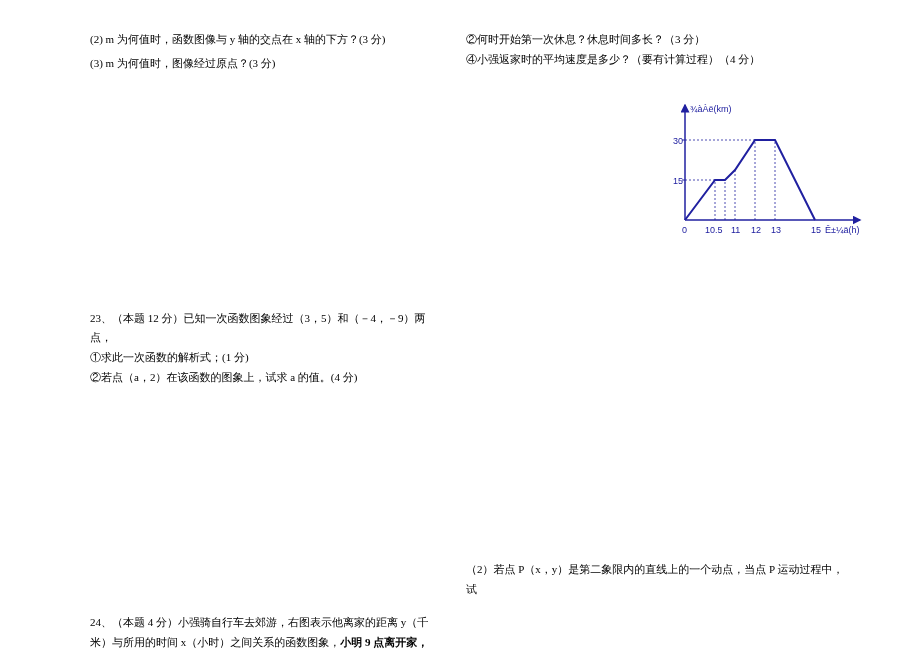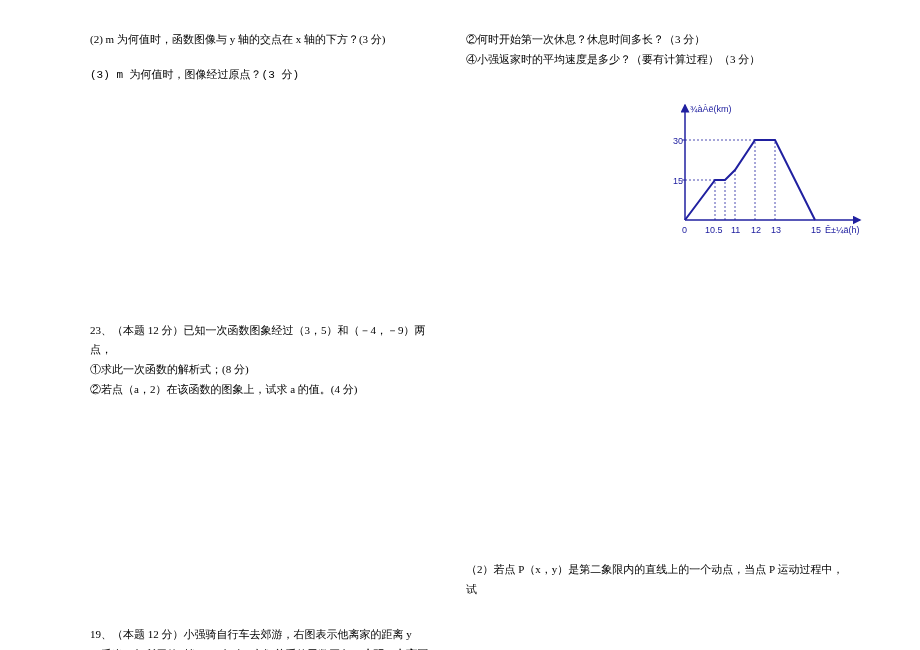--- a/index.html
+++ b/index.html
@@ -18,22 +18,22 @@
       left: 90px;
       top: 30px;
       width: 340px;
     }
     .col-right {
       position: absolute;
       left: 466px;
       top: 30px;
       width: 380px;
     }
-    .q22-2 { margin-bottom: 16px; }
-    .q22-3 { margin-bottom: 1px; font-family: Liberation Mono, monospace; }
+    .q22-2 { margin-bottom: 4px; }
+    .q22-3 { margin-bottom: 1px; }
     .q23 { margin-top: 235px; }
     .q24 { margin-top: 225px; }
     .q25 { position: absolute; top: 530px; }
     .col-right .q25 { top: 530px; }
     .bold { font-weight: bold; }
     .chart-container {
       position: absolute;
       left: 665px;
       top: 100px;
       width: 200px;
@@ -51,33 +51,33 @@
   </style>
 </head>
 <body>
 
 <div class="col-left">
   <div class="q22-2">(2) m 为何值时，函数图像与 y 轴的交点在 x 轴的下方？(3 分)</div>
   <div class="q22-3">(3) m 为何值时，图像经过原点？(3 分)</div>
 
   <div class="q23">
     <div>23、（本题 12 分）已知一次函数图象经过（3，5）和（－4，－9）两点，</div>
-    <div>①求此一次函数的解析式；(8 分)</div>
+    <div>①求此一次函数的解析式；(1 分)</div>
     <div>②若点（a，2）在该函数的图象上，试求 a 的值。(4 分)</div>
   </div>
 
   <div class="q24">
-    <span>19、（本题 12 分）小强骑自行车去郊游，右图表示他离家的距离 y（千米）与所用的时间 x（小时）之间关系的函数图象，</span><span class="bold">小明 9 点离开家，</span>
+    <span>24、（本题 4 分）小强骑自行车去郊游，右图表示他离家的距离 y（千米）与所用的时间 x（小时）之间关系的函数图象，</span><span class="bold">小明 9 点离开家，</span>
     
   </div>
 </div>
 
 <div class="col-right">
   <div>②何时开始第一次休息？休息时间多长？（3 分）</div>
-  <div>④小强返家时的平均速度是多少？（要有计算过程）（3 分）</div>
+  <div>④小强返家时的平均速度是多少？（要有计算过程）（4 分）</div>
 
   <div class="q25">
     <div>（2）若点 P（x，y）是第二象限内的直线上的一个动点，当点 P 运动过程中，试</div>
   </div>
 </div>
 
 <div class="chart-container">
   <svg class="chart" viewBox="0 0 200 150">
     <defs>
       <marker id="arrow" markerWidth="6" markerHeight="6" refX="5" refY="3" orient="auto">

